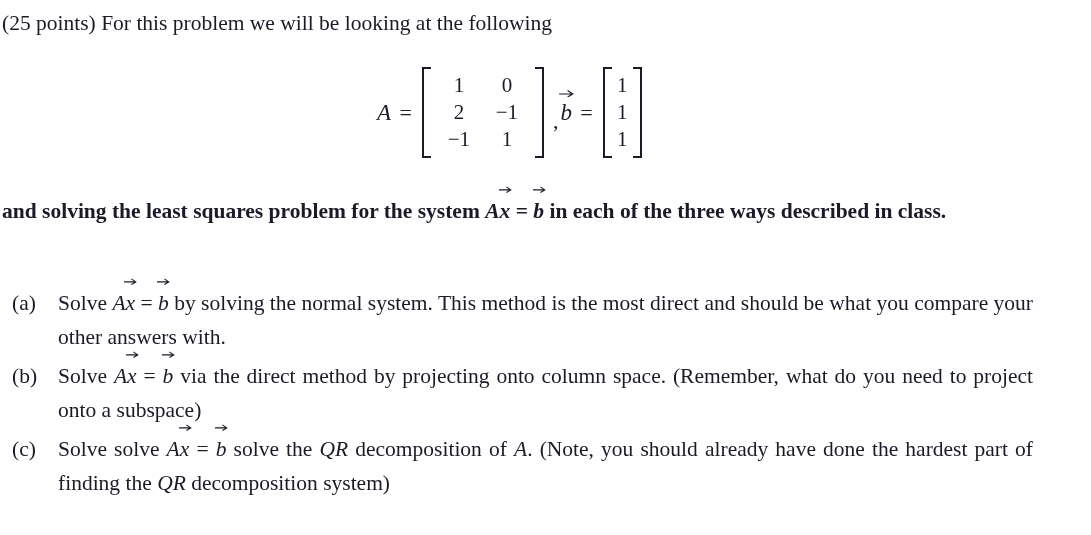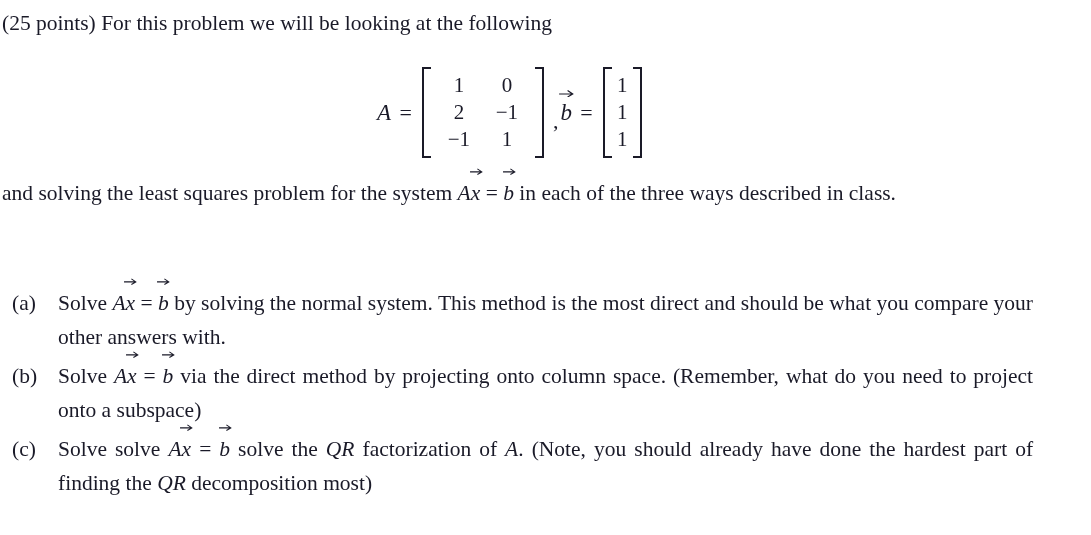--- a/index.html
+++ b/index.html
@@ -143,22 +143,23 @@
     top: -11px;
     width: 15px;
     height: 8px;
     pointer-events: none;
   }
   .vecwrap.small > .arrow { top: -9px; width: 13px; }
 
   
   #para2 {
     left: 2px;
-    top: 176px;
+    top: 194px;
     width: 1031px;
+    font-weight: bold;
   }
 
   
   .item {
     position: absolute;
     width: 1031px;
   }
   .item .lbl {
     position: absolute;
     left: 10px;
@@ -306,20 +307,20 @@
         <span class="mi">A</span><span class="vecwrap small"><svg class="arrow" viewBox="0 0 15 8">
               <path d="M0 5 L13 5 M8.5 1.6 L13.6 5 L8.5 8" fill="none" stroke="#1a1a28" stroke-width="1.2"></path>
             </svg><span class="mi">x</span></span>
         <span>=</span>
         <span class="vecwrap small"><svg class="arrow" viewBox="0 0 15 8">
               <path d="M0 5 L13 5 M8.5 1.6 L13.6 5 L8.5 8" fill="none" stroke="#1a1a28" stroke-width="1.2"></path>
             </svg><span class="mi">b</span></span>
       </span>
       <span>solve the</span>
       <span class="mi">QR</span>
-      <span>factorization of</span>
+      <span>decomposition of</span>
       <span class="mi">A</span><span>. (Note, you should already have done the hardest part of finding the</span>
       <span class="mi">QR</span>
-      <span>decomposition most)</span>
+      <span>decomposition system)</span>
     </div>
   </div>
 
 </div>
 
 </body></html>

